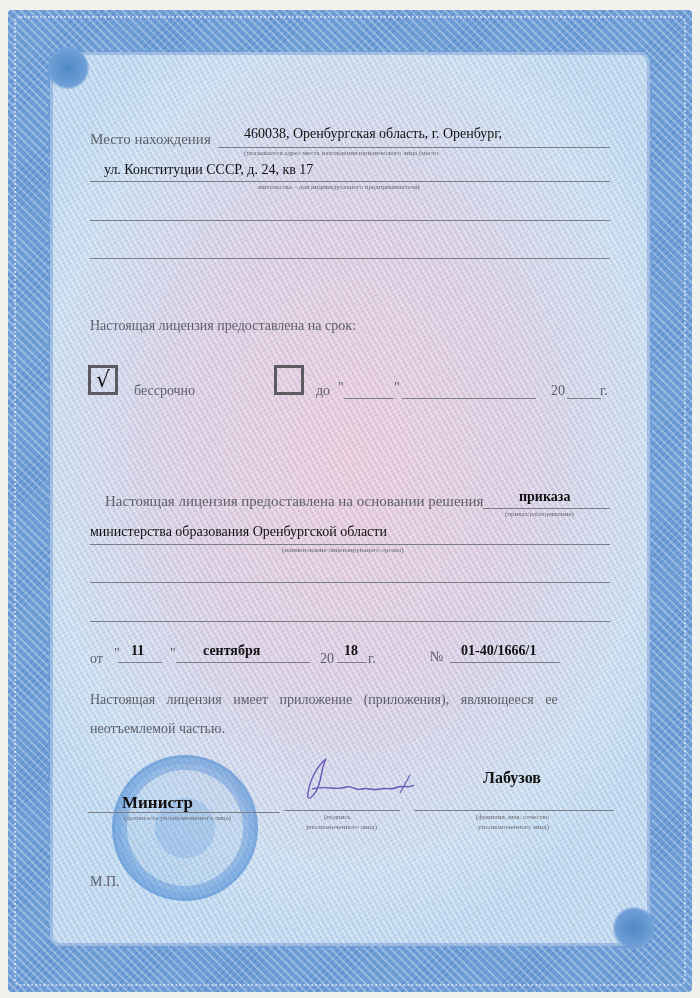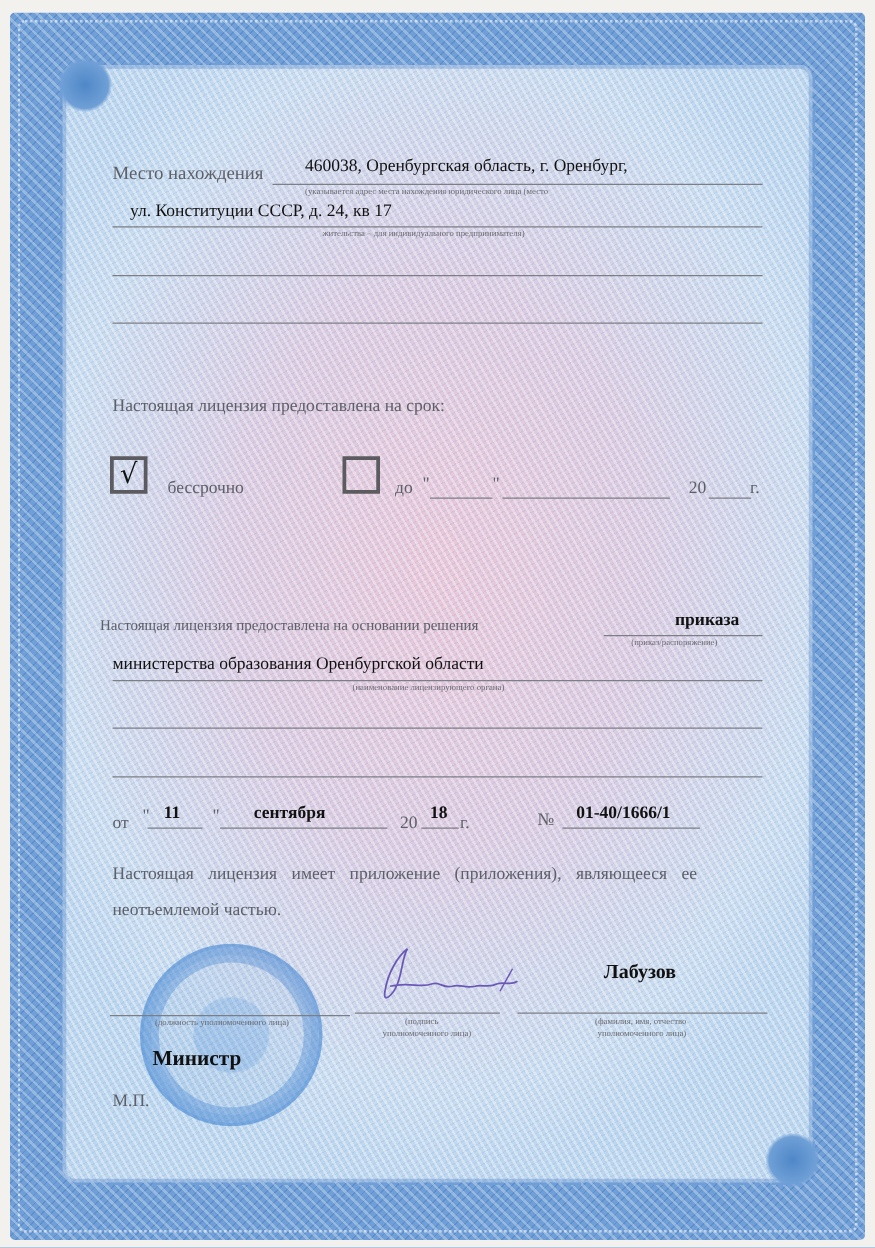--- a/index.html
+++ b/index.html
@@ -107,23 +107,23 @@
   <div class="checkbox" style="left:274px;top:365px;"></div>
   <span class="abs label" style="left:316px;top:383px;">до</span>
   <span class="abs label" style="left:338px;top:380px;">"</span>
   <div class="line" style="left:344px;top:398px;width:50px;"></div>
   <span class="abs label" style="left:394px;top:380px;">"</span>
   <div class="line" style="left:402px;top:398px;width:134px;"></div>
   <span class="abs label" style="left:551px;top:383px;">20</span>
   <div class="line" style="left:567px;top:398px;width:34px;"></div>
   <span class="abs label" style="left:600px;top:383px;">г.</span>
 
-  <span class="abs label" style="left:80px;top:493px;font-size:12px;text-align:right;">Настоящая лицензия предоставлена на основании решения</span>
+  <span class="abs label" style="left:105px;top:493px;font-size:15px;text-align:right;">Настоящая лицензия предоставлена на основании решения</span>
   <div class="line" style="left:483px;top:508px;width:127px;"></div>
-  <span class="abs filled bold" style="left:540px;top:489px;">приказа</span>
+  <span class="abs filled bold" style="left:519px;top:489px;">приказа</span>
   <span class="abs caption" style="left:505px;top:510px;">(приказ/распоряжение)</span>
 
   <span class="abs filled" style="left:90px;top:524px;">министерства образования Оренбургской области</span>
   <div class="line" style="left:90px;top:544px;width:520px;"></div>
   <span class="abs caption" style="left:282px;top:546px;">(наименование лицензирующего органа)</span>
 
   <div class="line" style="left:90px;top:582px;width:520px;"></div>
   <div class="line" style="left:90px;top:621px;width:520px;"></div>
 
   <span class="abs label" style="left:90px;top:651px;">от</span>
@@ -139,21 +139,21 @@
   <span class="abs label" style="left:368px;top:651px;">г.</span>
   <span class="abs label" style="left:430px;top:649px;">№</span>
   <div class="line" style="left:450px;top:662px;width:110px;"></div>
   <span class="abs filled bold" style="left:461px;top:643px;">01-40/1666/1</span>
 
   <span class="abs label" style="left:90px;top:692px;word-spacing:8px;">Настоящая лицензия имеет приложение (приложения), являющееся ее</span>
   <span class="abs label" style="left:90px;top:721px;">неотъемлемой частью.</span>
 
   <div class="stamp"></div>
 
-  <span class="abs filled bold" style="left:122px;top:793px;font-size:17px;margin-top:44px;">Министр</span>
+  <span class="abs filled bold" style="left:122px;top:793px;font-size:17px;">Министр</span>
   <div class="line" style="left:88px;top:812px;width:192px;"></div>
   <span class="abs caption" style="left:124px;top:814px;">(должность уполномоченного лица)</span>
 
   <svg class="signature" viewBox="0 0 130 60">
     <path d="M38 4 C30 10,22 24,20 38 C18 48,26 42,30 32 C34 22,34 10,38 4 M24 34 C40 30,48 36,58 32 C64 30,66 36,74 34 C80 32,84 36,92 34 C98 32,102 36,110 32 C116 30,120 34,126 30" fill="none" stroke="#6a58b8" stroke-width="1.4"></path>
     <path d="M112 38 L122 20" fill="none" stroke="#6a58b8" stroke-width="1.2"></path>
   </svg>
   <div class="line" style="left:284px;top:810px;width:116px;"></div>
   <span class="abs caption" style="left:324px;top:813px;">(подпись</span>
   <span class="abs caption" style="left:306px;top:823px;">уполномоченного лица)</span>

